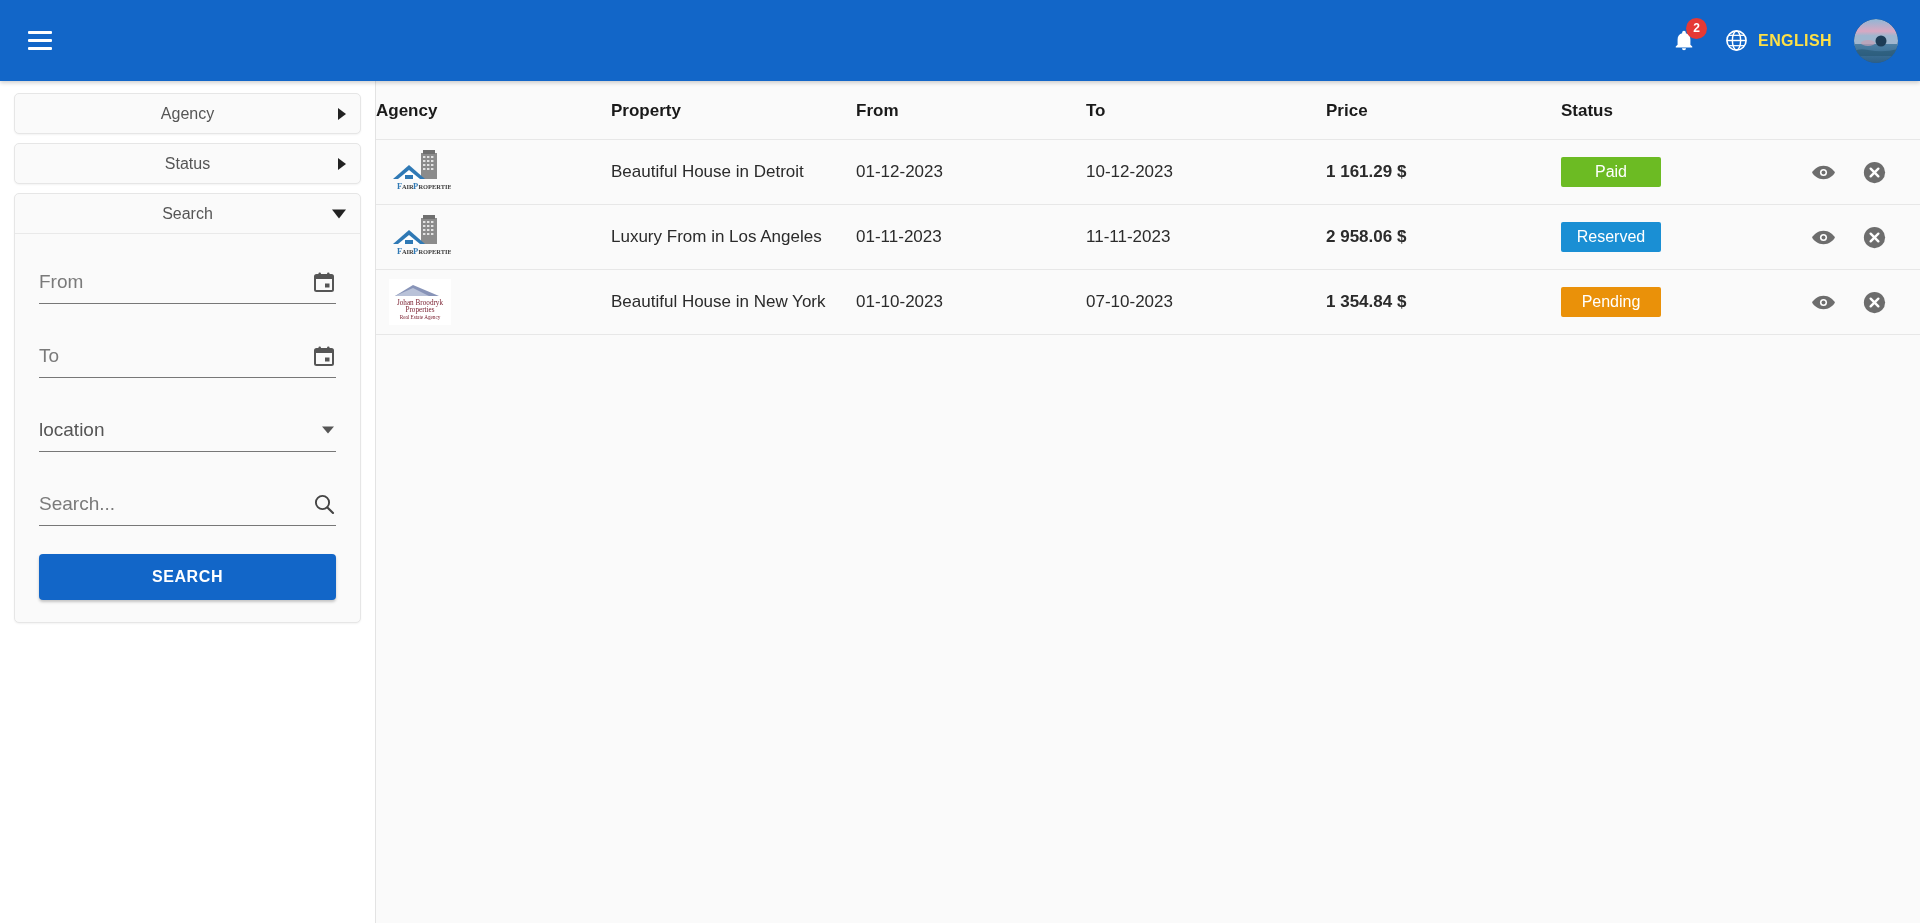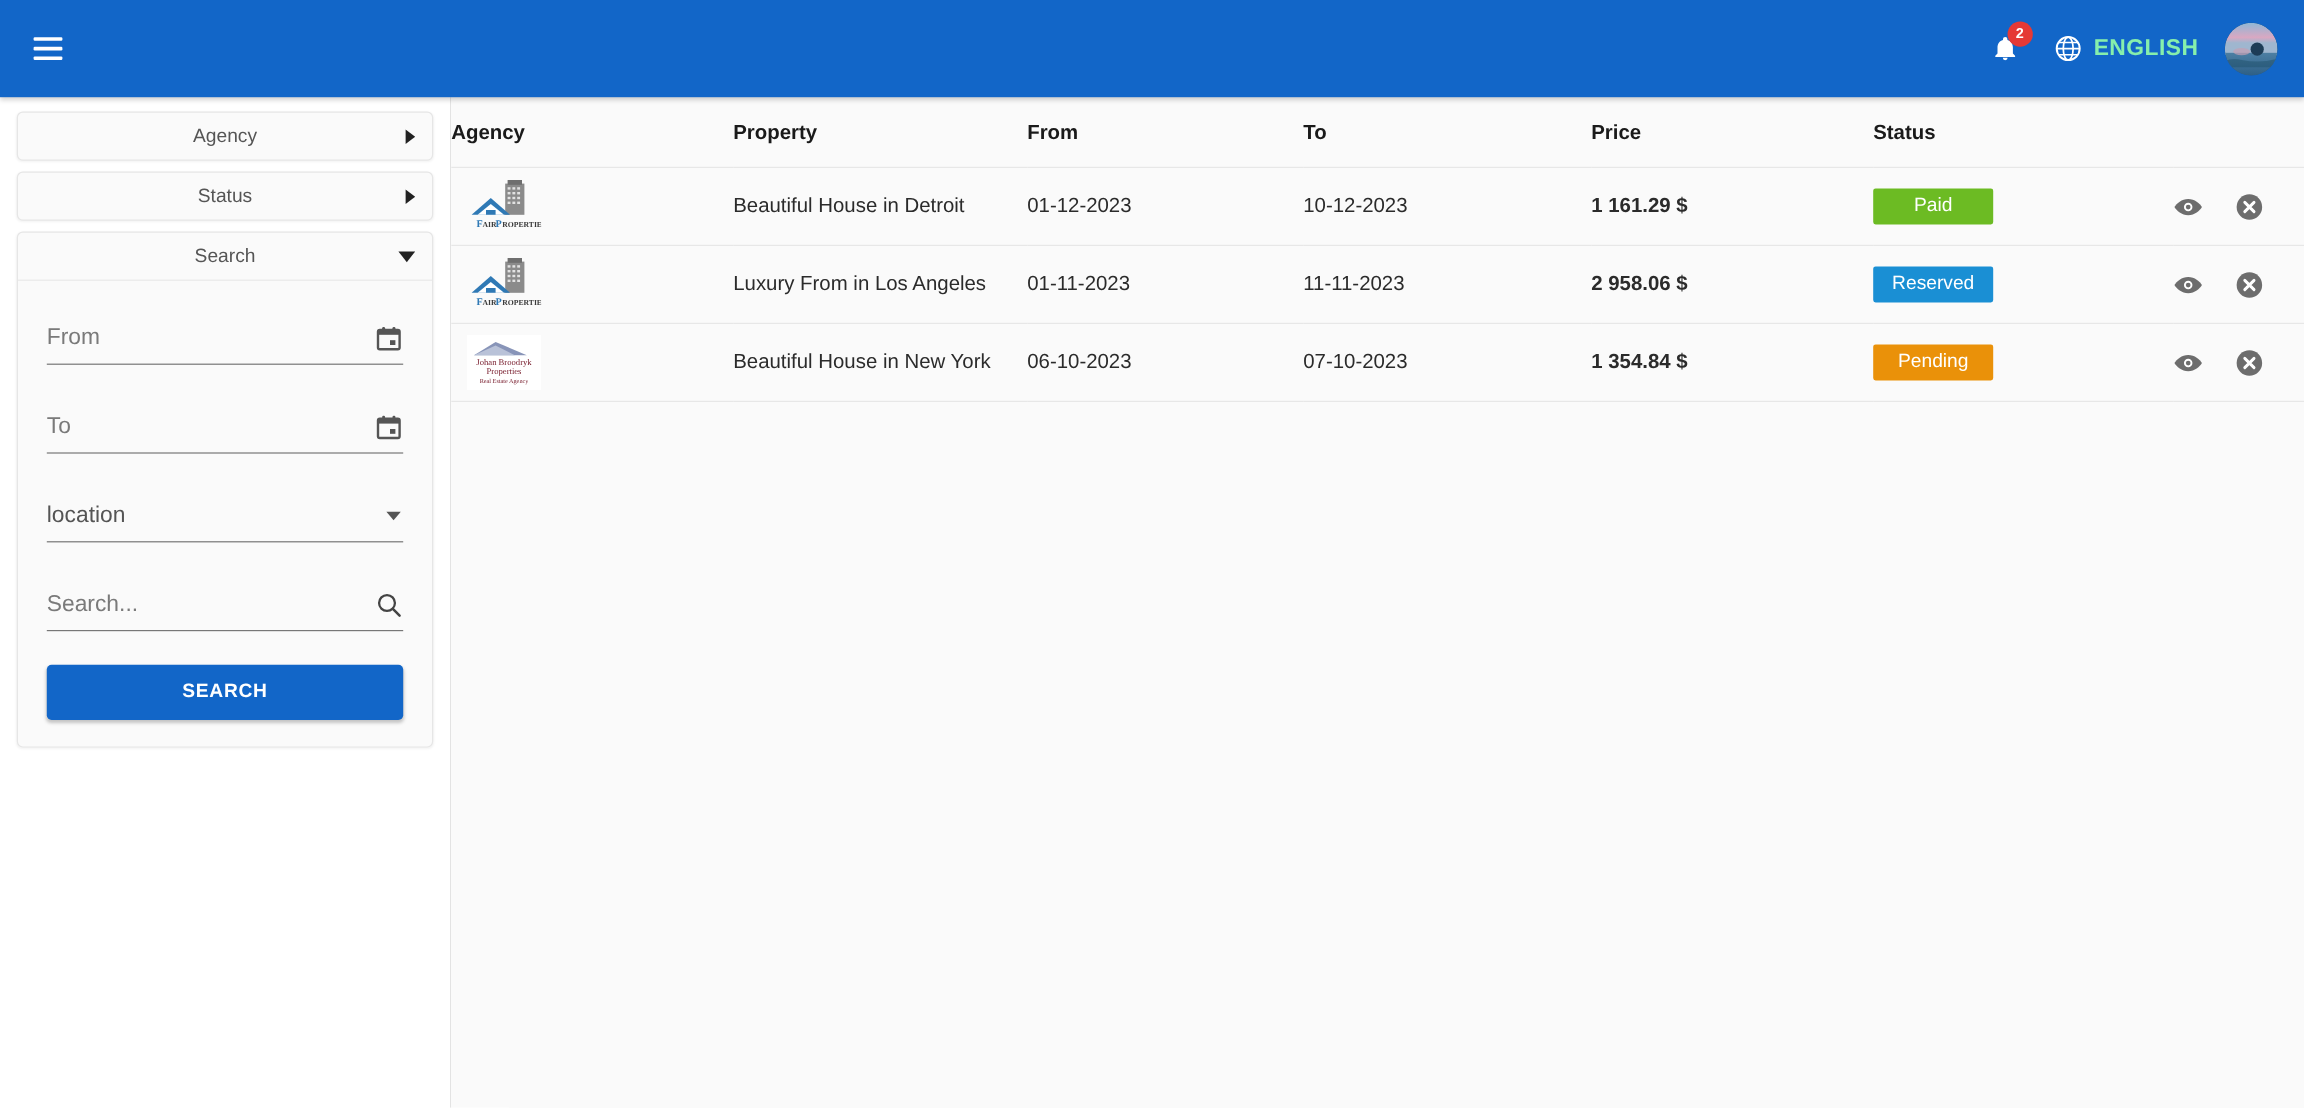--- a/index.html
+++ b/index.html
@@ -48,22 +48,22 @@
     font-size: 12px; font-weight: 700;
     display: flex; align-items: center; justify-content: center;
     line-height: 1;
   }
   .lang-wrap {
     display: flex; align-items: center; gap: 10px;
     cursor: pointer; color: #fff;
   }
   .globe { width: 23px; height: 23px; display: block; }
   .lang-label {
-    font-size: 19px; font-weight: 600; letter-spacing: .4px;
-    color: #86efac;
+    font-size: 16px; font-weight: 600; letter-spacing: .4px;
+    color: #fde047;
   }
   .avatar {
     width: 44px; height: 44px; border-radius: 50%;
     overflow: hidden; cursor: pointer; flex: none;
     background: #2a5a86;
   }
   .avatar svg { display: block; }
 
   
   .page {
@@ -480,21 +480,21 @@
               <svg class="logo-box" viewBox="0 0 62 46">
                 <rect x="0" y="0" width="62" height="46" fill="#ffffff"></rect>
                 <path d="M6 17 L24 6 L50 17 Z" fill="#8894b8"></path>
                 <path d="M6 17 L24 9 L40 17 Z" fill="#b9c2d8"></path>
                 <text x="31" y="25.5" text-anchor="middle" font-family="Liberation Serif, serif" font-size="7.2" fill="#7a2030">Johan Broodryk</text>
                 <text x="31" y="32.5" text-anchor="middle" font-family="Liberation Serif, serif" font-size="7.2" fill="#7a2030">Properties</text>
                 <text x="31" y="40" text-anchor="middle" font-family="Liberation Serif, serif" font-size="5.2" fill="#7a2030">Real Estate Agency</text>
               </svg>
             </td>
             <td class="col-property">Beautiful House in New York</td>
-            <td class="col-from">06-10-2023</td>
+            <td class="col-from">01-10-2023</td>
             <td class="col-to">07-10-2023</td>
             <td class="col-price">1 354.84 $</td>
             <td class="col-status">
               <span class="badge-status" style="background: rgb(234, 145, 9);">Pending</span>
             </td>
             <td class="col-actions">
               <div class="actions">
                 <svg class="act-icon" viewBox="0 0 24 24">
                   <path d="M12 5.5C6.8 5.5 2.7 9 1 12c1.7 3 5.8 6.5 11 6.5s9.3-3.5 11-6.5c-1.7-3-5.8-6.5-11-6.5z" fill="#6d6d6d"></path>
                   <circle cx="12" cy="12" r="3.4" fill="#ffffff"></circle>

